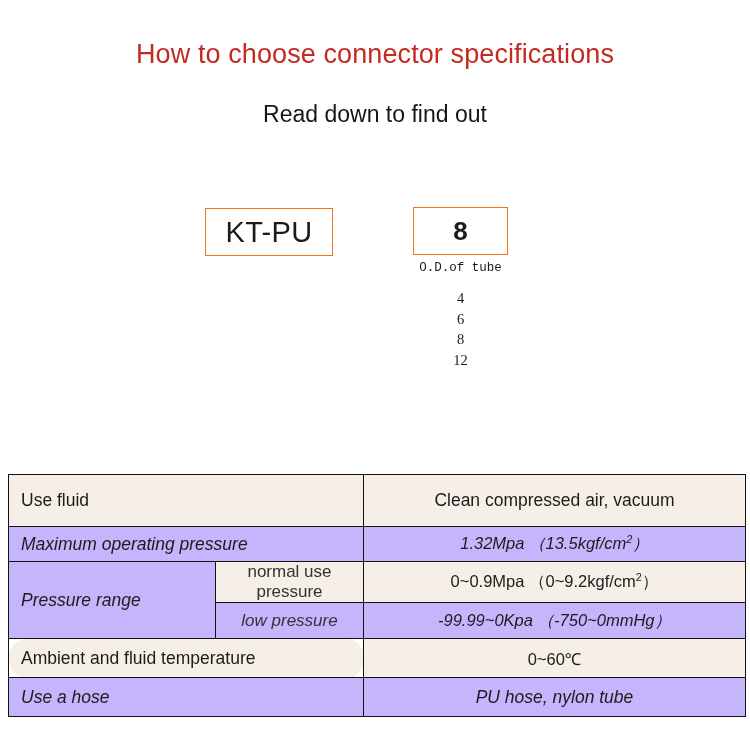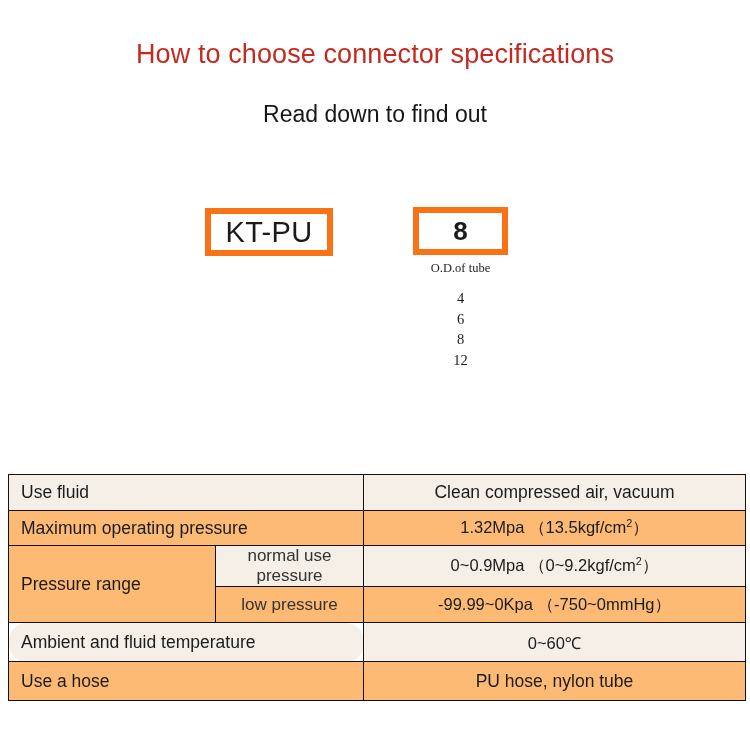--- a/index.html
+++ b/index.html
@@ -39,21 +39,21 @@
     font-size: 23px;
     font-weight: 400;
     color: #161616;
     line-height: 1.1;
     white-space: nowrap;
   }
 
   
   .code-box {
     position: absolute;
-    border: 6px solid #f97316;
+    border: 1px solid #f97316;
     background: #ffffff;
     display: flex;
     align-items: center;
     justify-content: center;
     box-sizing: border-box;
   }
   #series-box {
     left: 205px;
     top: 208px;
     width: 128px;
@@ -75,21 +75,21 @@
     font-weight: 700;
   }
 
   .od-label {
     position: absolute;
     left: 398px;
     top: 261px;
     width: 125px;
     text-align: center;
     font-size: 12.5px;
-    font-family: Liberation Serif, serif;
+    font-family: Liberation Mono, monospace;
     color: #1b1b1b;
     white-space: nowrap;
   }
   .od-list {
     position: absolute;
     left: 398px;
     top: 288px;
     width: 125px;
     text-align: center;
     font-family: "Liberation Serif", serif;
@@ -131,21 +131,22 @@
     text-align: center;
     font-size: 16.5px;
   }
   .spec-table td.value-cell.big {
     font-size: 17.5px;
   }
   .row-shade {
     background: #f5efe7;
   }
   .row-plain {
-    background: #fdba74;
+    background: #c4b5fd;
+    font-style: italic;
   }
   sup {
     font-size: 0.66em;
     vertical-align: super;
     line-height: 0;
   }
 </style>
 </head>
 <body>
 
@@ -171,21 +172,21 @@
 </div>
 
 <table class="spec-table">
   <colgroup>
     <col style="width:207px">
     <col style="width:148px">
     <col style="width:382px">
   </colgroup>
   <tbody>
     <tr class="row-shade">
-      <td class="label-cell" colspan="2" style="height:36px;">Use fluid</td>
+      <td class="label-cell" colspan="2" style="height:52px;">Use fluid</td>
       <td class="value-cell big">Clean compressed air, vacuum</td>
     </tr>
 
     <tr class="row-plain">
       <td class="label-cell" colspan="2" style="height:35px;">Maximum operating pressure</td>
       <td class="value-cell"><span>1.32Mpa （13.5kgf/cm</span><sup>2</sup><span>）</span></td>
     </tr>
 
     <tr class="row-shade">
       <td class="label-cell row-plain" rowspan="2" style="height:36px;">Pressure range</td>

